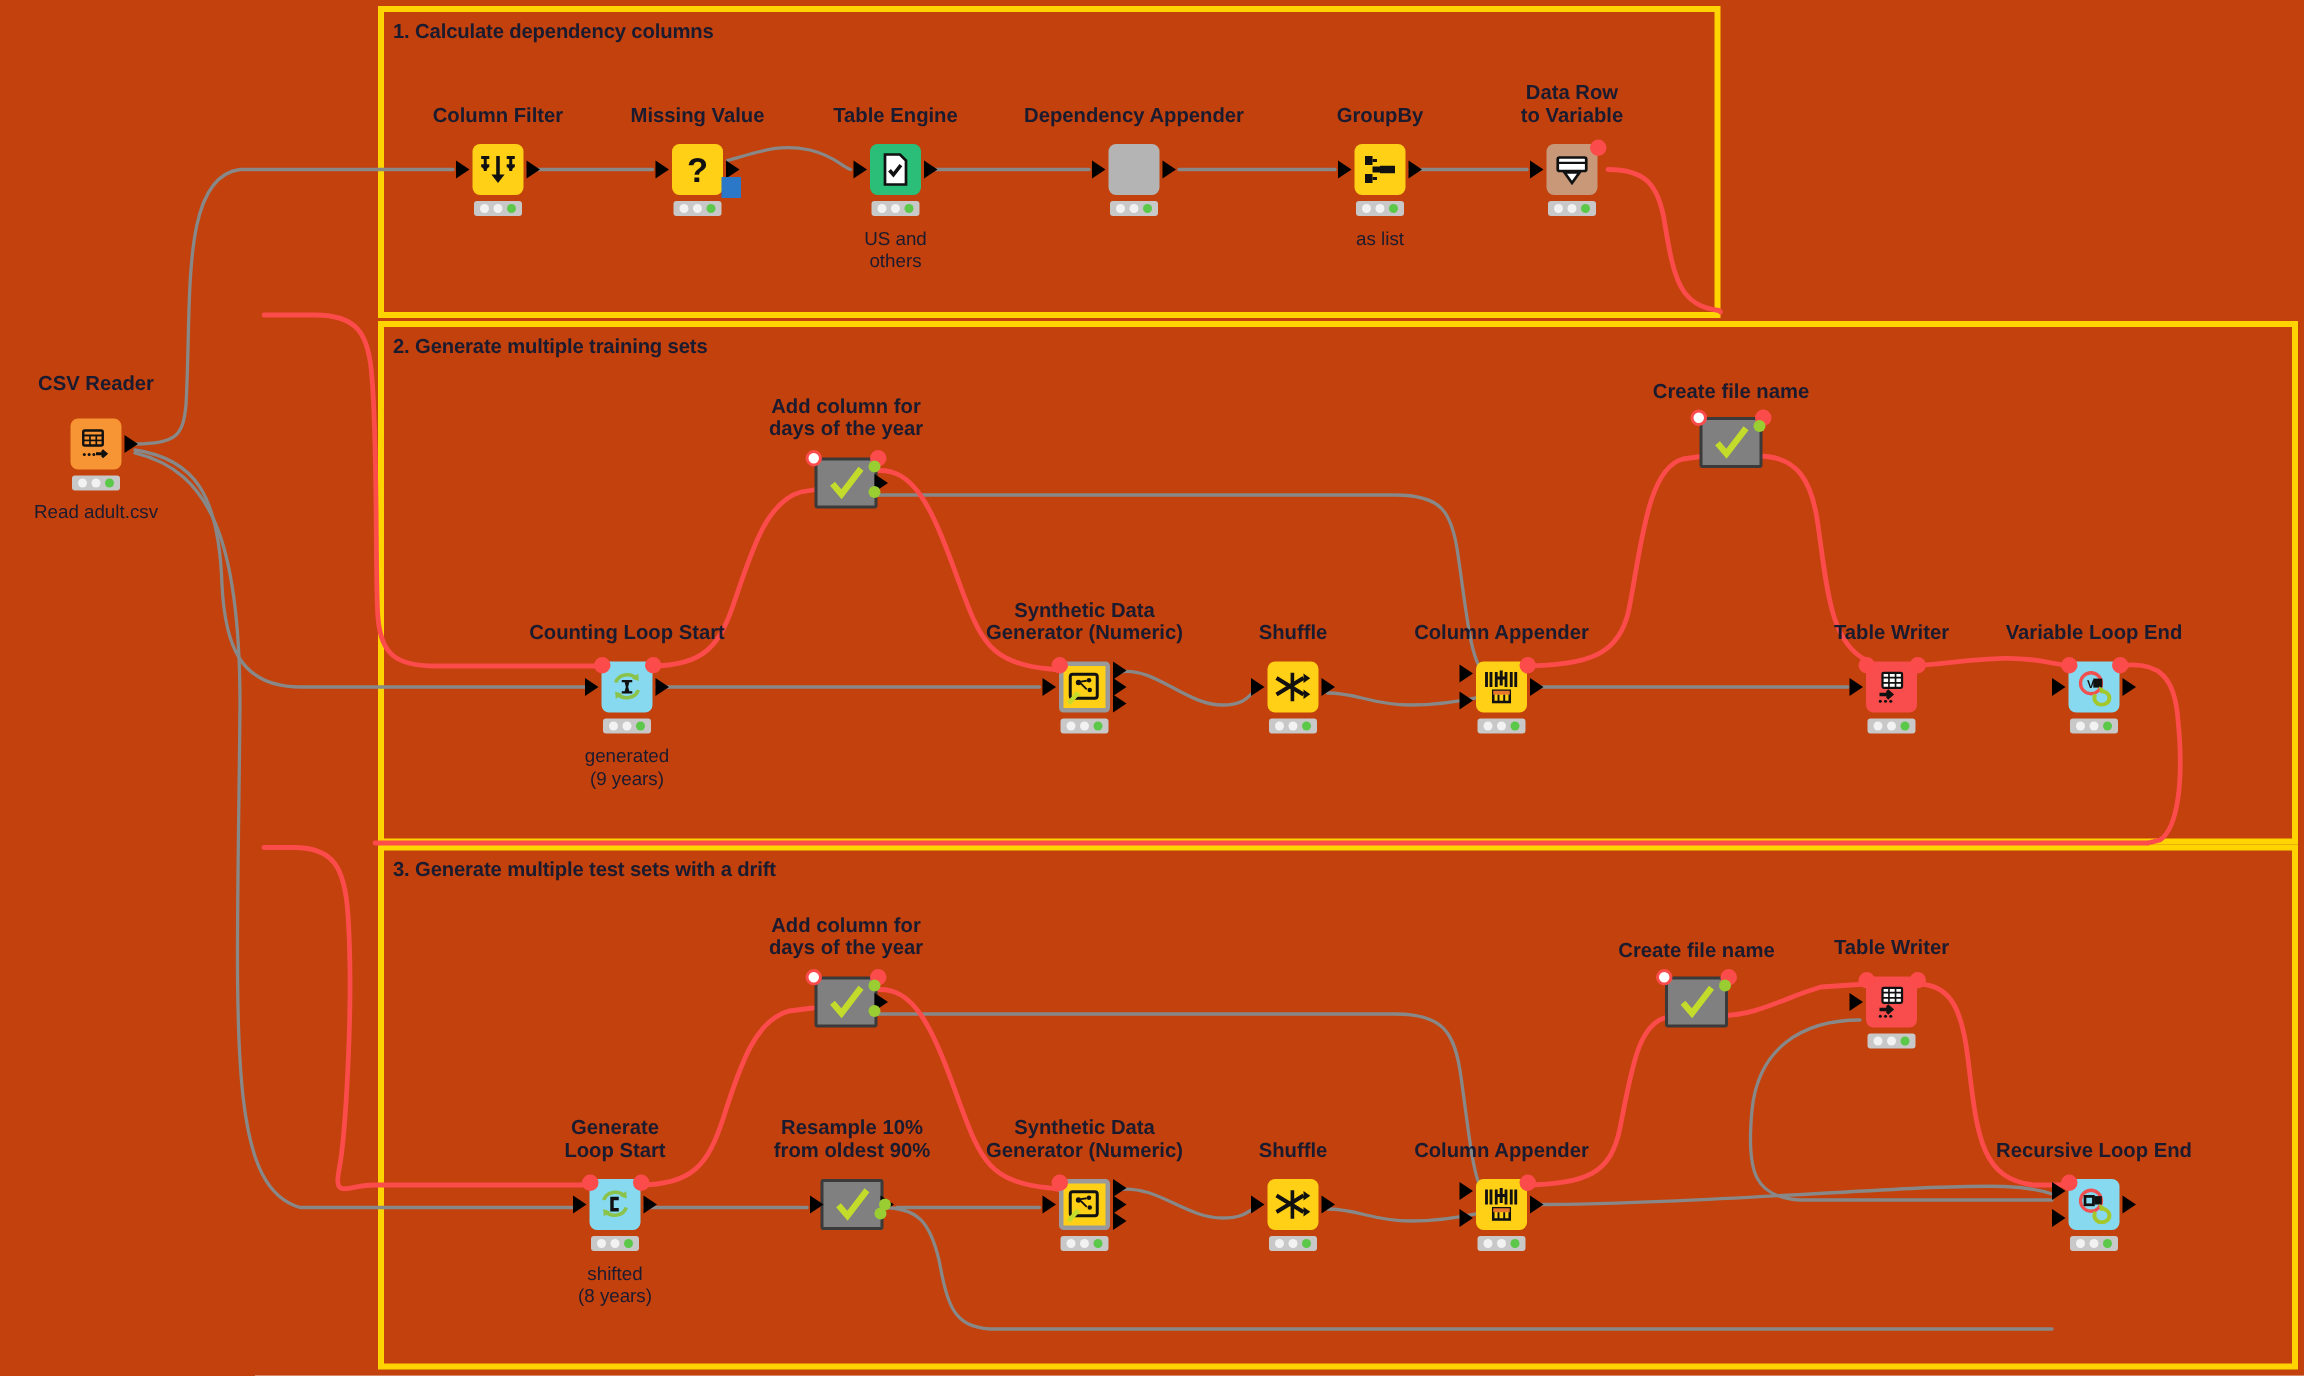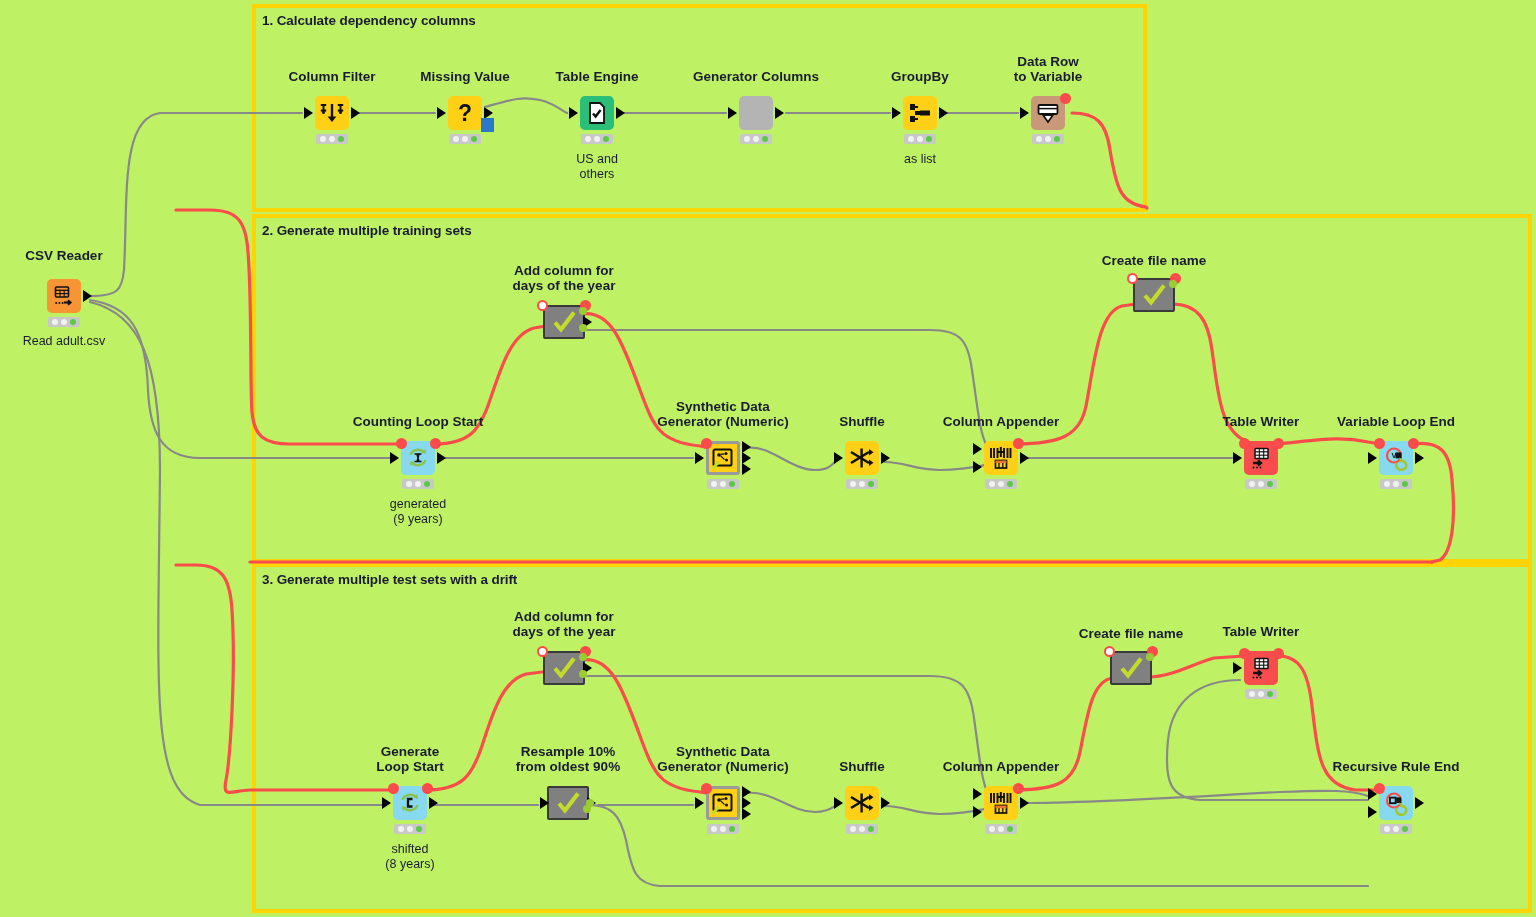--- a/index.html
+++ b/index.html
@@ -1,17 +1,17 @@
 <!DOCTYPE html>
 <html><head>
 <meta charset="utf-8">
 <style>
   html,body{margin:0;padding:0;background:#ffffff;}
   body{width:1536px;height:917px;font-family:"Liberation Sans",sans-serif;overflow:hidden;}
-  #canvas{position:relative;width:1536px;height:917px;background:#bef264;}
+  #canvas{position:relative;width:1536px;height:917px;background:#c2410c;}
   svg.wires{position:absolute;left:0;top:0;width:1536px;height:917px;pointer-events:none;}
   .frame{position:absolute;box-sizing:border-box;border:4px solid #FFD400;background:transparent;}
   .frame-title{position:absolute;font-size:13.5px;font-weight:bold;color:#1b1b2f;letter-spacing:-0.1px;white-space:nowrap;}
   .node{position:absolute;width:0;height:0;}
   .nbox{position:absolute;left:-17px;top:-17px;width:34px;height:34px;border-radius:5px;box-sizing:border-box;
         display:flex;align-items:center;justify-content:center;}
   .nbox.sq{border-radius:4px;}
   .nlabel{position:absolute;left:50%;transform:translateX(-50%);text-align:center;font-size:13.5px;
           font-weight:bold;color:#1b1b2f;white-space:pre;line-height:15px;}
   .nsub{position:absolute;left:50%;transform:translateX(-50%);text-align:center;font-size:12.5px;
@@ -153,21 +153,21 @@
         </div>
         <div class="port in" style="top: -6px;"></div>
         <div class="port out" style="top: -6px;"></div>
         <div class="status">
           <i></i>
           <i></i>
           <i class="on"></i>
         </div>
       </div>
       <div class="node" style="left: 756px; top: 113px;">
-        <div class="nlabel" style="top: -44px;">Generator Columns</div>
+        <div class="nlabel" style="top: -44px;">Dependency Appender</div>
         <div class="nbox" style="background: rgb(180, 180, 180);"></div>
         <div class="port in" style="top: -6px;"></div>
         <div class="port out" style="top: -6px;"></div>
         <div class="status">
           <i></i>
           <i></i>
           <i class="on"></i>
         </div>
       </div>
       <div class="node" style="left: 920px; top: 113px;">
@@ -512,21 +512,21 @@
         <div class="port in" style="top: -6px;"></div>
         <div class="vport filled" style="left: -22px; top: -20px;"></div>
         <div class="vport filled" style="left: 12px; top: -20px;"></div>
         <div class="status">
           <i></i>
           <i></i>
           <i class="on"></i>
         </div>
       </div>
       <div class="node" style="left: 1396px; top: 803px;">
-        <div class="nlabel" style="top: -44px;">Recursive Rule End</div>
+        <div class="nlabel" style="top: -44px;">Recursive Loop End</div>
         <div class="nbox" style="background: rgb(135, 217, 240);">
           <svg class="icn" width="26" height="26" viewBox="0 0 26 26">
       <circle cx="11" cy="10.5" r="7" fill="none" stroke="#F05050" stroke-width="2.2"></circle>
       <rect x="7" y="7.6" width="5.6" height="5.6" fill="none" stroke="#111" stroke-width="1.8"></rect>
       <rect x="13.2" y="7.4" width="5" height="5.6" fill="#111"></rect>
       <path d="M14 18 a5 4.5 0 1 0 3 -2" fill="none" stroke="#A4C72B" stroke-width="2.6"></path>
       <path d="M16.2 12.6 l3.4 1.6 l-2.4 2.6 z" fill="#A4C72B"></path>
           </svg>
         </div>
         <div class="port in" style="top: -15px;"></div>

